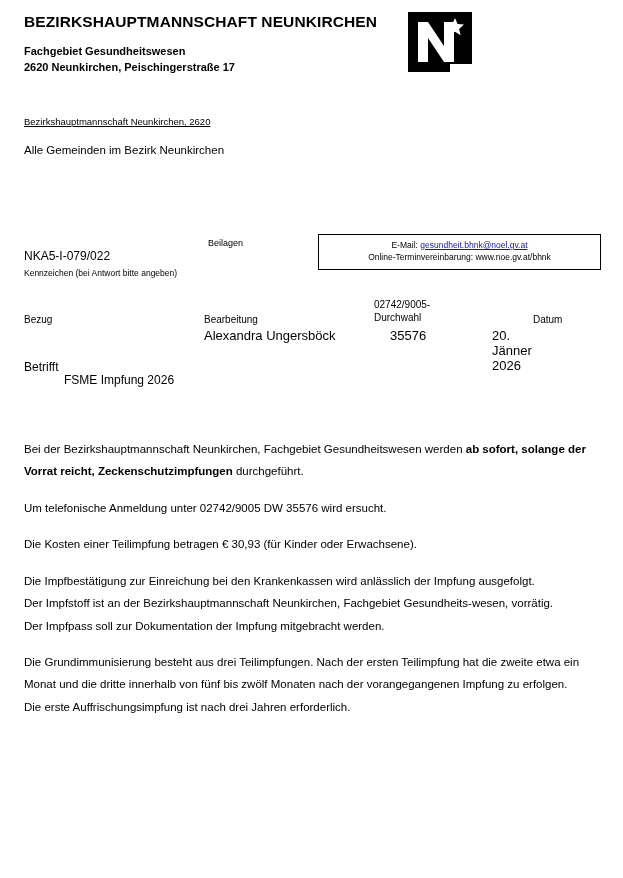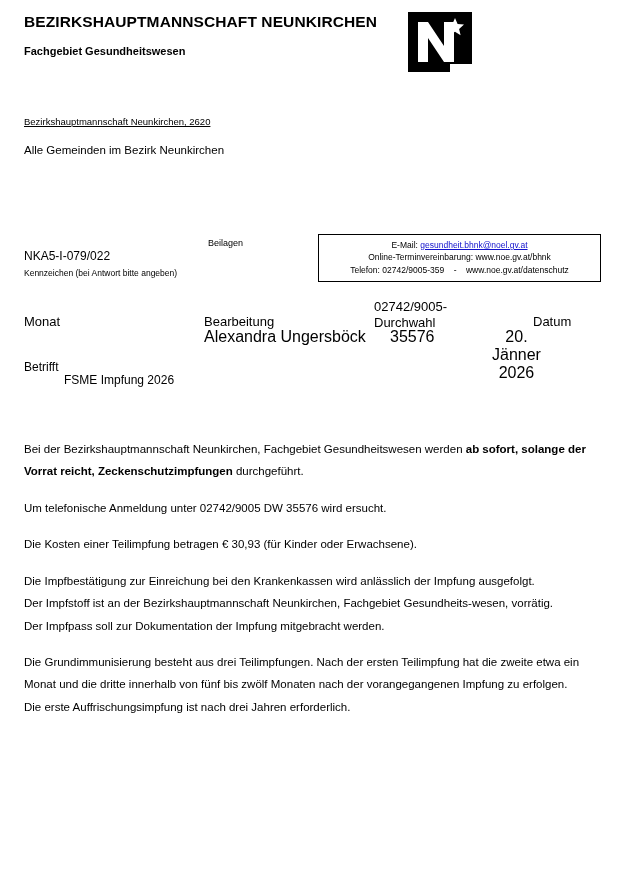--- a/index.html
+++ b/index.html
@@ -117,26 +117,25 @@
   }
   .contact-box .plain-link {
     text-decoration: none;
     color: #000000;
   }
   .contact-row { white-space: nowrap; }
 
   
   .meta-label {
     position: absolute;
+    font-size: 10px;
+  }
+  .meta-value {
+    position: absolute;
     font-size: 13px;
-  }
-  .meta-value {
-    position: absolute;
-    font-size: 16px;
-    text-align: center;
   }
   .bezug-label { left: 24px; top: 314px; }
   .bearbeitung-label { left: 204px; top: 314px; }
   .durchwahl-label { left: 374px; top: 299px; width: 60px; line-height: 1.25; }
   .datum-label { left: 492px; top: 314px; padding-left: 41px; }
 
   .bearbeitung-value { left: 204px; top: 328px; }
   .durchwahl-value { left: 374px; top: 328px; margin-left: 16px; }
   .datum-value { left: 492px; top: 328px; }
 
@@ -173,20 +172,21 @@
   .body-text b { font-weight: bold; }
 </style>
 </head>
 <body>
 
 <div class="page">
 
   <div class="header">
     <div class="org-name">BEZIRKSHAUPTMANNSCHAFT NEUNKIRCHEN</div>
     <div class="org-dept">Fachgebiet Gesundheitswesen</div>
+    <div class="org-addr">2620 Neunkirchen, Peischingerstraße 17</div>
   </div>
 
   <div class="logo">
     <svg viewBox="0 0 64 60" width="64" height="60" aria-hidden="true">
       <rect x="0" y="0" width="64" height="60" fill="#000000"></rect>
       <path d="M10 50 L10 10 L20 10 L36 34 L36 10 L46 10 L46 50 L36 50 L20 26 L20 50 Z" fill="#ffffff"></path>
       <path d="M47 6 L49.6 12.1 L56 12.6 L51.1 16.9 L52.6 23.2 L47 19.8 L41.4 23.2 L42.9 16.9 L38 12.6 L44.4 12.1 Z" fill="#ffffff"></path>
       <rect x="0" y="52" width="64" height="8" fill="#ffffff"></rect>
       <rect x="0" y="52" width="42" height="8" fill="#000000"></rect>
     </svg>
@@ -202,28 +202,23 @@
 
   <div class="contact-box">
     <div class="contact-row">
       <span>E-Mail:</span>
       <span class="link">gesundheit.bhnk@noel.gv.at</span>
     </div>
     <div class="contact-row">
       <span>Online-Terminvereinbarung:</span>
       <span class="plain-link">www.noe.gv.at/bhnk</span>
     </div>
-    <div class="contact-row">
-      <span>Telefon: 02742/9005-359</span>
-      <span>&nbsp;&nbsp;&nbsp;-&nbsp;&nbsp;&nbsp;</span>
-      <span class="plain-link">www.noe.gv.at/datenschutz</span>
-    </div>
-  </div>
-
-  <div class="meta-label bezug-label">Monat</div>
+  </div>
+
+  <div class="meta-label bezug-label">Bezug</div>
   <div class="meta-label bearbeitung-label">Bearbeitung</div>
   <div class="meta-label durchwahl-label">02742/9005-Durchwahl</div>
   <div class="meta-label datum-label">Datum</div>
 
   <div class="meta-value bearbeitung-value">Alexandra Ungersböck</div>
   <div class="meta-value durchwahl-value">35576</div>
   <div class="meta-value datum-value">20. Jänner 2026</div>
 
   <div class="betrifft-label">Betrifft</div>
   <div class="betrifft-value">FSME Impfung 2026</div>

